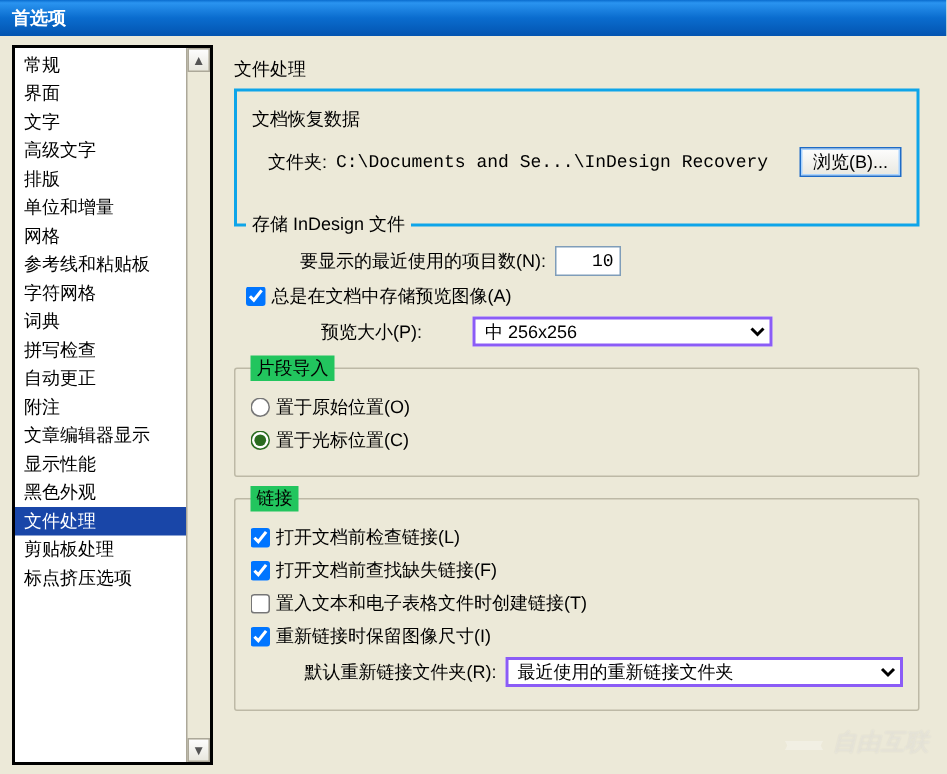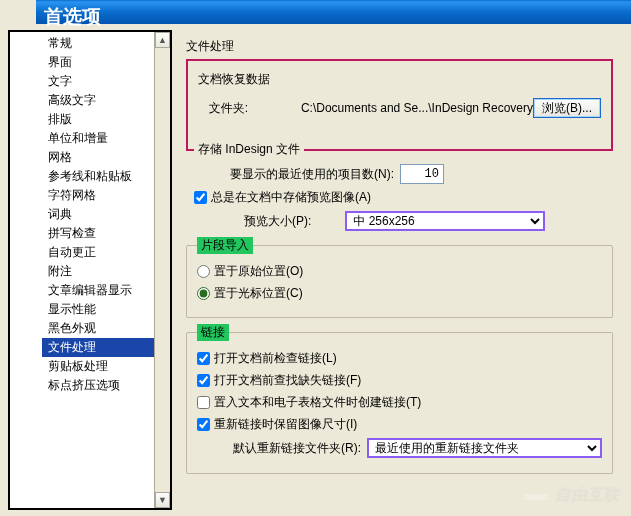--- a/index.html
+++ b/index.html
@@ -13,35 +13,33 @@
     height: 516px;
     overflow: hidden;
     position: relative;
   }
   .titlebar {
     background: linear-gradient(#0a6cce, #2a94f0 8%, #0a6cce 50%, #0354b0);
     height: 24px;
     color: #fff;
     font-weight: bold;
     padding: 4px 8px;
-    font-size: 19px;
-    margin-left: 36px;
+    font-size: 12px;
   }
   .main {
     display: flex;
     height: calc(516px - 24px);
     padding: 6px 8px;
   }
   .sidebar-wrap {
-    width: 164px;
+    width: 134px;
     border: 2px solid #000;
     background: #fff;
     position: relative;
     display: flex;
-    padding-left: 32px;
   }
   .sidebar {
     flex: 1;
     overflow-y: auto;
     padding: 2px 0;
   }
   .sb-scroll {
     width: 16px;
     background: #ece9d8;
     border-left: 1px solid #aca899;
@@ -66,21 +64,21 @@
     background: #1946a8;
     color: #fff;
   }
   .content {
     flex: 1;
     padding: 4px 10px 4px 14px;
     position: relative;
   }
   .section-title { margin: 4px 0 4px 0; }
   .red-box {
-    border: 2px solid #be185d;
+    border: 2px solid #0ea5e9;
     padding: 10px 10px 12px 10px;
     margin-top: 4px;
     position: relative;
   }
   .fieldset {
     border: 1px solid #bdb9a6;
     border-radius: 2px;
     margin-top: 14px;
     padding: 12px 10px 10px 10px;
     position: relative;
@@ -127,21 +125,21 @@
   .chk { width:13px;height:13px;margin:0 4px 0 0; vertical-align:middle;}
   select.sel {
     border: 2px solid #8b5cf6;
     background: #fff;
     height: 20px;
     font-size: 12px;
     font-family: inherit;
     padding: 0 2px;
   }
   .radio { width:13px;height:13px;margin:0 4px 0 0; vertical-align:middle; accent-color:#2a6b1f;}
-  .path-text { font-family: Liberation Sans, sans-serif; text-align: right; }
+  .path-text { font-family: Liberation Mono, monospace; }
   .watermark {
     position:absolute; right:4px; bottom:2px;
     color: rgba(255,255,255,0.25);
     font-size: 16px; font-style: italic; font-weight: bold;
     text-shadow: 0 0 1px rgba(0,0,0,0.08);
     pointer-events:none;
   }
   .watermark .xicon {
     display:inline-block; width:30px; height:24px; position:relative;
     margin-right:4px; vertical-align:middle; opacity:.3;

